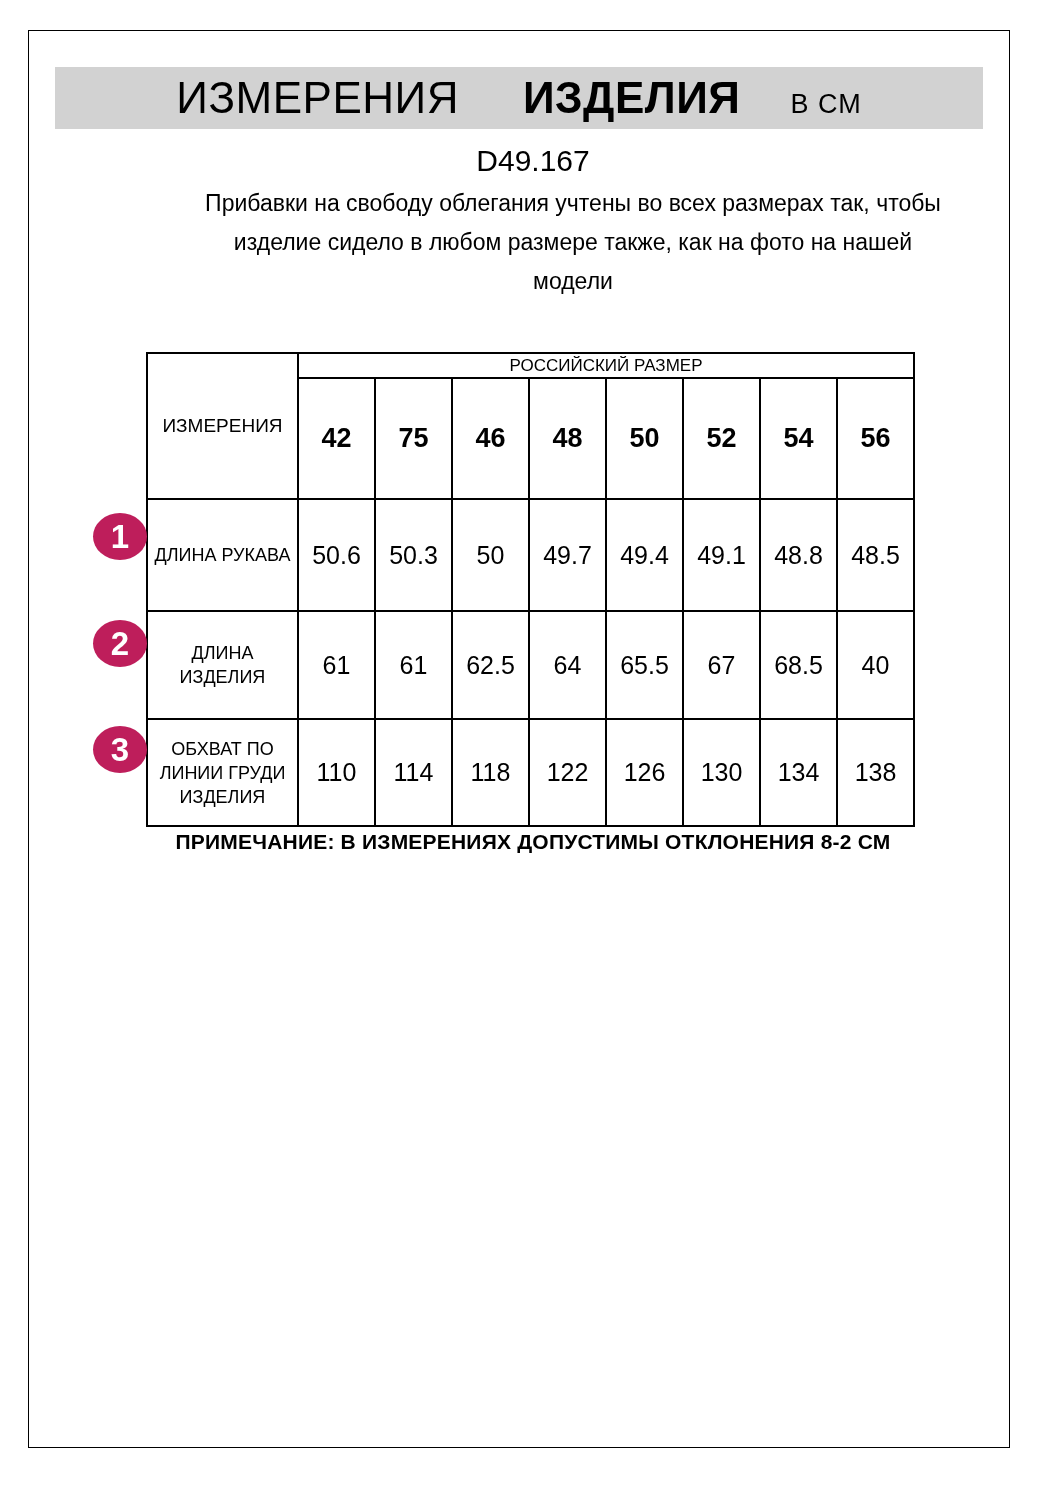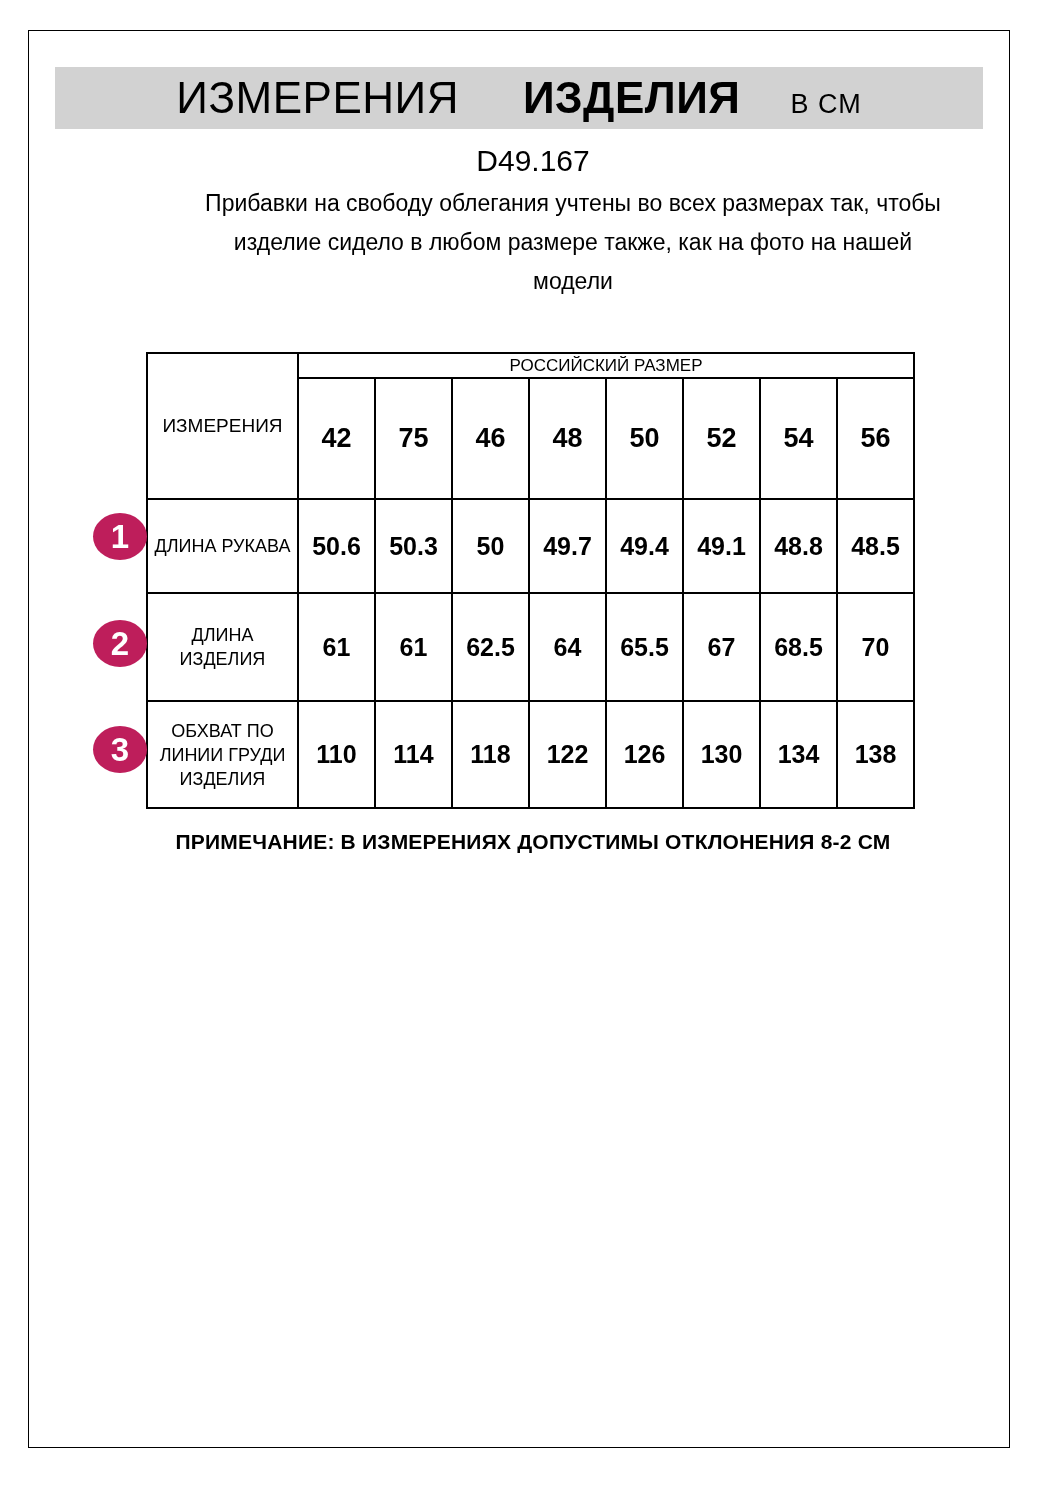--- a/index.html
+++ b/index.html
@@ -102,32 +102,32 @@
     border-bottom-width: 1px;
   }
   td.size-cell {
     width: 75px;
     font-size: 27px;
     font-weight: 700;
     border-left-width: 1px;
     border-right-width: 1px;
   }
   tr.sizes-row { height: 121px; }
-  tr.data-row-1 { height: 94px; }
+  tr.data-row-1 { height: 112px; }
   tr.data-row-2 { height: 108px; padding-left: 30px; }
   tr.data-row-3 { height: 107px; }
   td.rowlabel-cell {
     font-size: 18px;
     font-weight: 400;
     white-space: pre-line;
     line-height: 24px;
   }
   td.value-cell {
     font-size: 25px;
-    font-weight: 700;
+    font-weight: 400;
     margin-top: 8px;
   }
   .row-marker {
     position: absolute;
     width: 54px;
     height: 47px;
     border-radius: 50%;
     display: flex;
     align-items: center;
     justify-content: center;
@@ -195,21 +195,21 @@
     <tr class="data-row-2">
       <td class="rowlabel-cell">ДЛИНА
 ИЗДЕЛИЯ</td>
       <td class="value-cell">61</td>
       <td class="value-cell">61</td>
       <td class="value-cell">62.5</td>
       <td class="value-cell">64</td>
       <td class="value-cell">65.5</td>
       <td class="value-cell">67</td>
       <td class="value-cell">68.5</td>
-      <td class="value-cell">70</td>
+      <td class="value-cell">40</td>
     </tr>
     <tr class="data-row-3">
       <td class="rowlabel-cell">ОБХВАТ ПО
 ЛИНИИ ГРУДИ
 ИЗДЕЛИЯ</td>
       <td class="value-cell">110</td>
       <td class="value-cell">114</td>
       <td class="value-cell">118</td>
       <td class="value-cell">122</td>
       <td class="value-cell">126</td>

